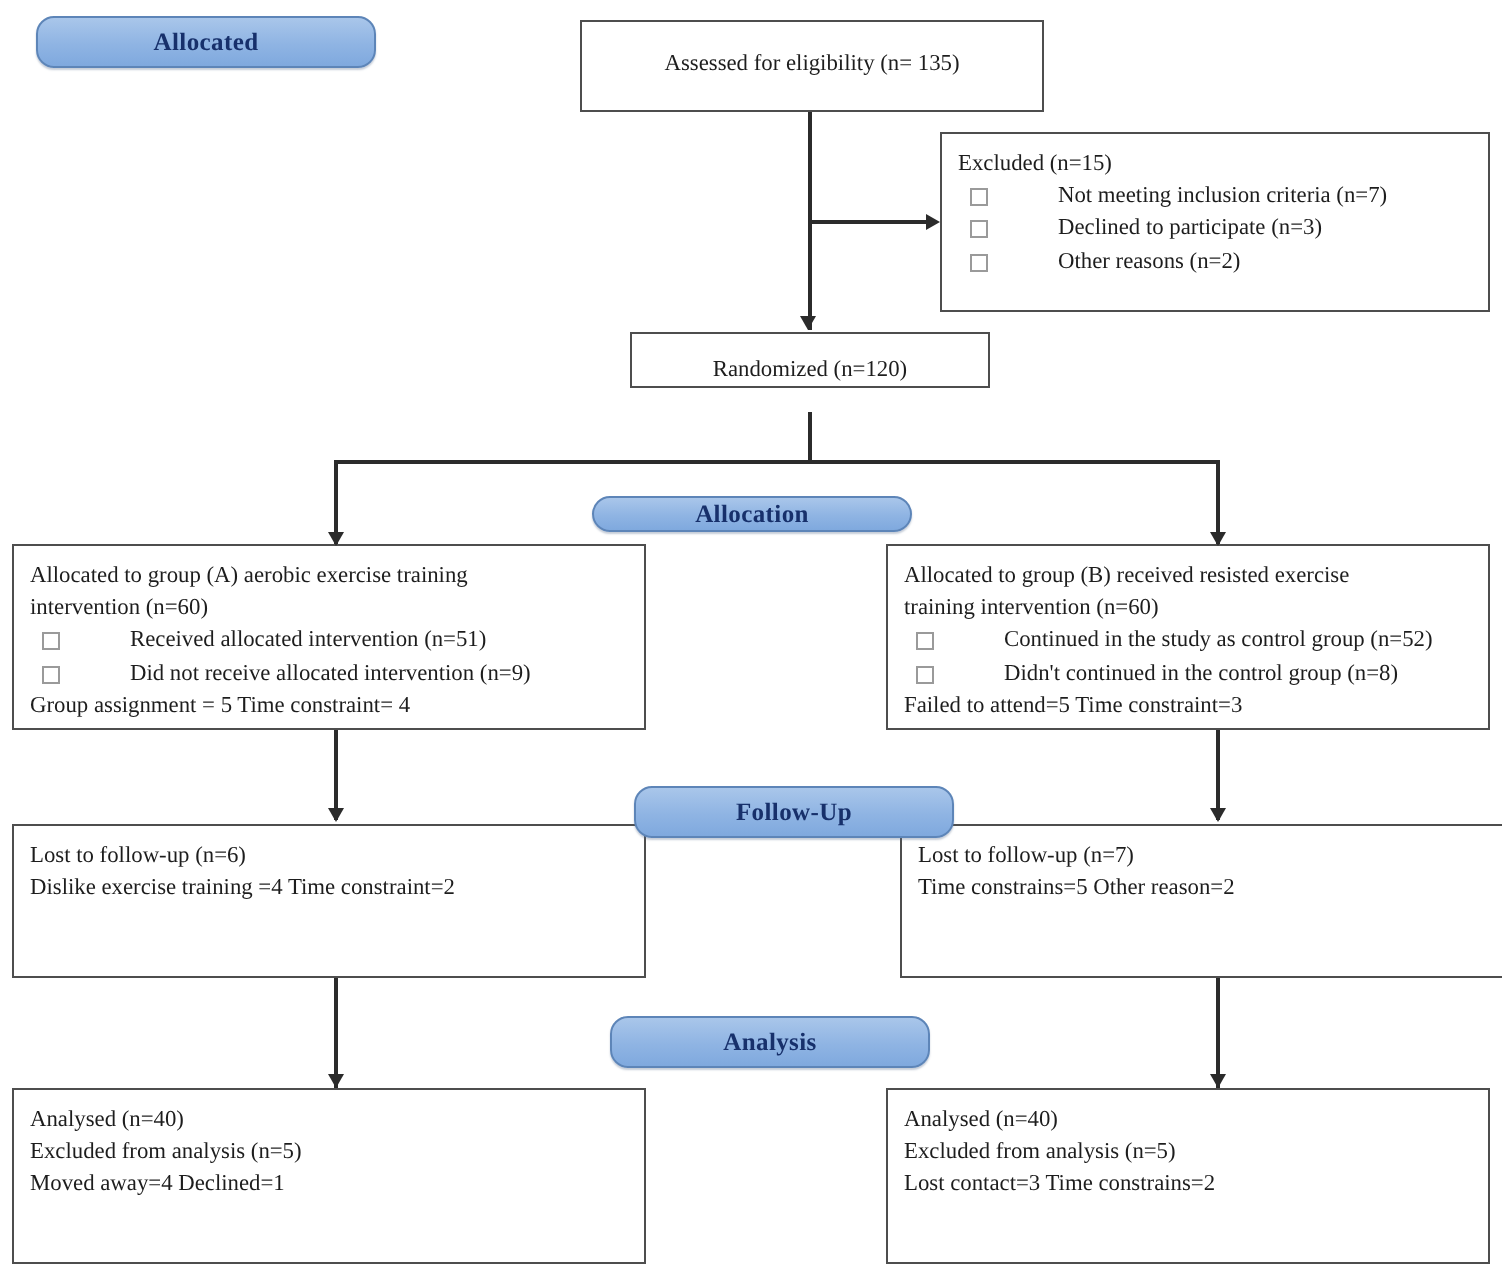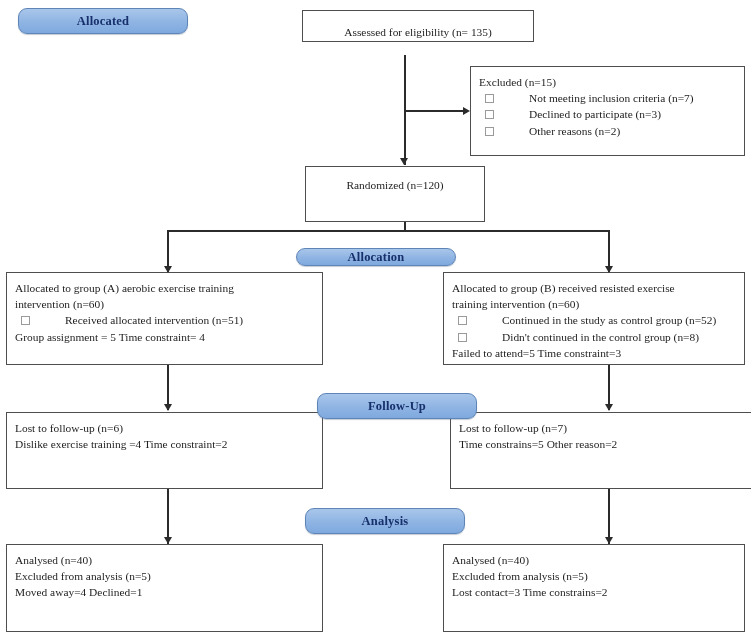--- a/index.html
+++ b/index.html
@@ -97,21 +97,21 @@
 </style>
 </head>
 <body>
 
 <div id="diagram">
 
   <div class="banner" style="left:18px; top:8px; width:170px; height:26px;">
     <span>Allocated</span>
   </div>
 
-  <div class="box centered" style="left:290px; top:10px; width:232px; height:32px;margin-left:12px;">
+  <div class="box centered" style="left:290px; top:10px; width:232px; height:46px;">
     <div class="inner">
       <div class="line-item">Assessed for eligibility (n= 135)</div>
     </div>
   </div>
 
   <div class="vline" style="left:404px; top:55px; width:1.6px; height:110px;"></div>
   <div class="arrow-down" style="left:399.5px; top:158px;"></div>
 
   <div class="hline" style="left:404px; top:110px; width:62px; height:1.6px;"></div>
   <div class="arrow-right" style="left:463px; top:106.5px;"></div>
@@ -127,21 +127,21 @@
         <span class="bullet-glyph"></span>
         <span>Declined to participate (n=3)</span>
       </div>
       <div class="bullet-row">
         <span class="bullet-glyph"></span>
         <span>Other reasons (n=2)</span>
       </div>
     </div>
   </div>
 
-  <div class="box centered" style="left:305px; top:166px; width:180px; height:56px;">
+  <div class="box centered" style="left:315px; top:166px; width:180px; height:28px;">
     <div class="inner" style="padding-top:10px;">
       <div class="line-item">Randomized (n=120)</div>
     </div>
   </div>
 
   <div class="vline" style="left:404px; top:206px; width:1.6px; height:25px;"></div>
   <div class="hline" style="left:167px; top:230px; width:443px; height:1.6px;"></div>
   <div class="vline" style="left:167px; top:230px; width:1.6px; height:43px;"></div>
   <div class="vline" style="left:608px; top:230px; width:1.6px; height:43px;"></div>
   <div class="arrow-down" style="left:163.5px; top:266px;"></div>
@@ -152,20 +152,24 @@
   </div>
 
   <div class="box" style="left:6px; top:272px; width:317px; height:93px;">
     <div class="inner">
       <div class="line-item">Allocated to group (A) aerobic exercise training</div>
       <div class="line-item">intervention (n=60)</div>
       <div class="bullet-row">
         <span class="bullet-glyph"></span>
         <span>Received allocated intervention (n=51)</span>
       </div>
+      <div class="bullet-row">
+        <span class="bullet-glyph"></span>
+        <span>Did not receive allocated intervention (n=9)</span>
+      </div>
       <div class="line-item">Group assignment = 5    Time constraint= 4</div>
     </div>
   </div>
 
   <div class="box" style="left:443px; top:272px; width:302px; height:93px;">
     <div class="inner">
       <div class="line-item">Allocated to group (B) received resisted exercise</div>
       <div class="line-item">training intervention (n=60)</div>
       <div class="bullet-row">
         <span class="bullet-glyph"></span>

